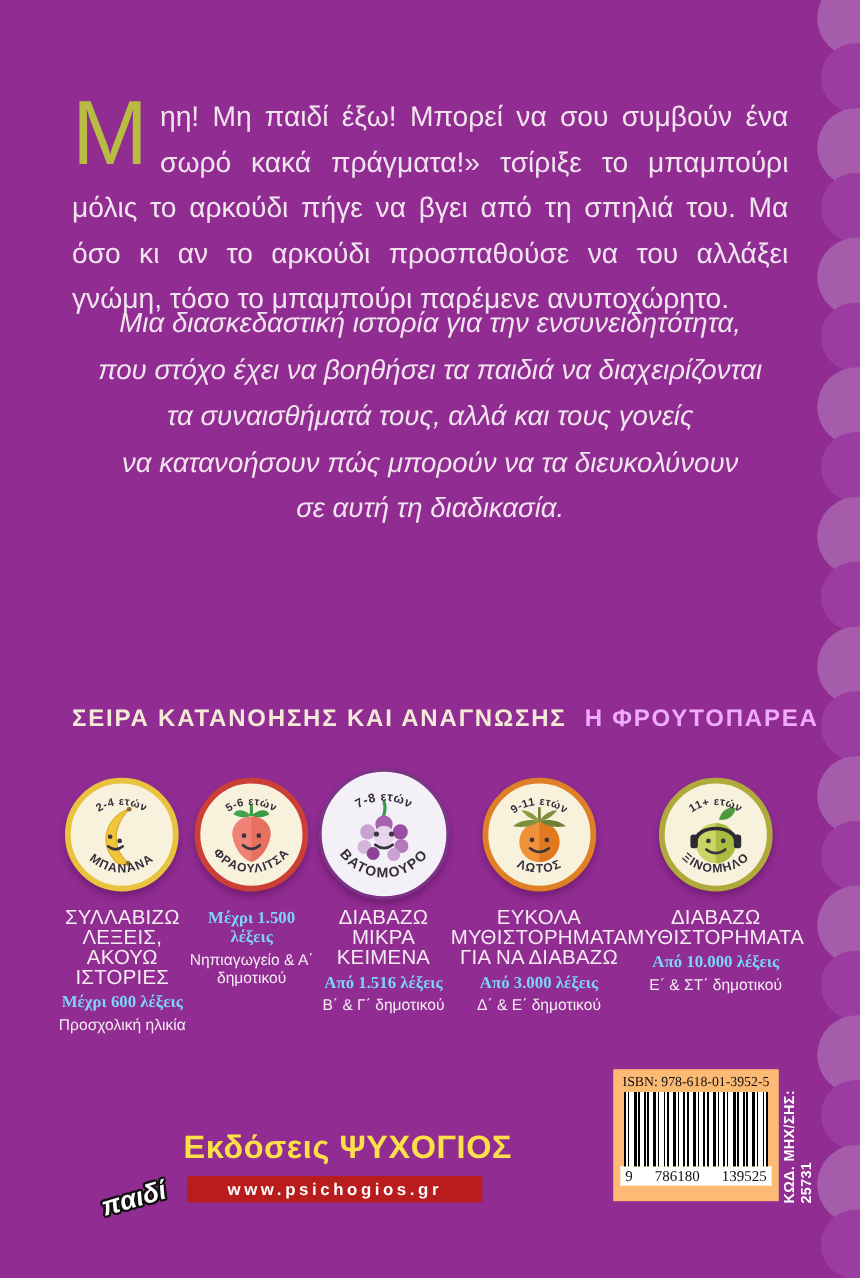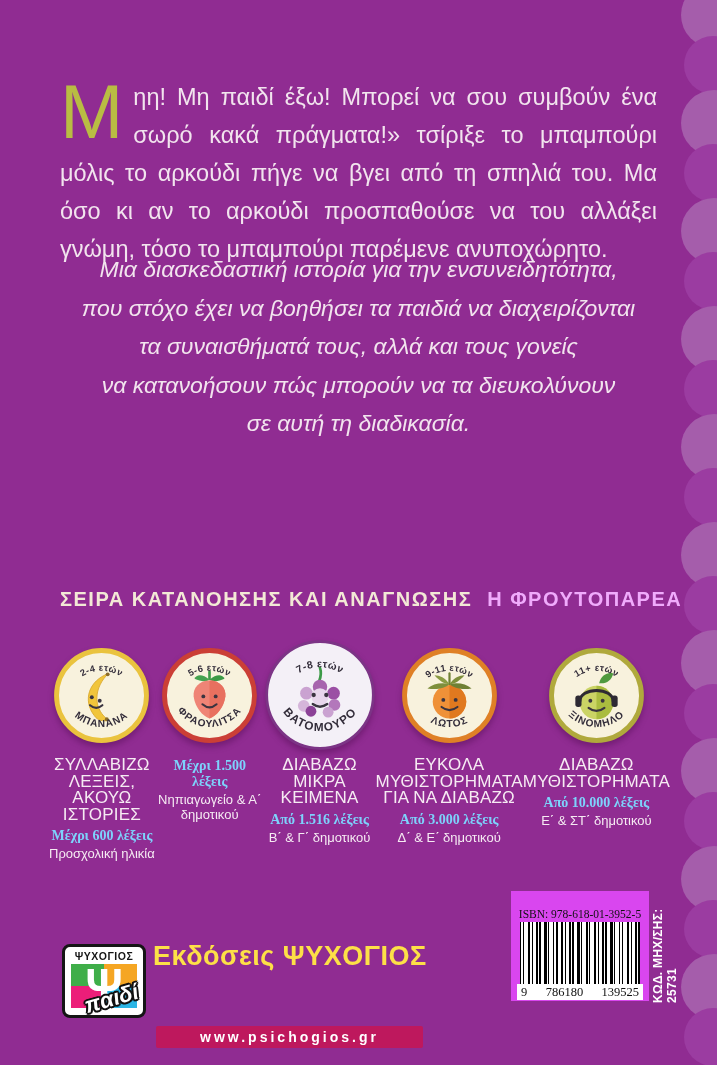--- a/index.html
+++ b/index.html
@@ -69,28 +69,28 @@
     color:#fff; font-size:46px; font-weight:bold; line-height:1;
   }
   .logo-tag{
     position:absolute; left:84px; top:986px; transform:rotate(-16deg);
     color:#fff; font-size:22px; font-style:italic; font-weight:800;
     text-shadow:2px 0 0 #111,-2px 0 0 #111,0 2px 0 #111,0 -2px 0 #111,
       1.5px 1.5px 0 #111,-1.5px 1.5px 0 #111,1.5px -1.5px 0 #111,-1.5px -1.5px 0 #111;
   }
   .pub-name{position:absolute; left:153px; top:941px; color:#fde047; font-size:27px; font-weight:700; letter-spacing:.5px;}
   .site-bar{
-    position:absolute; left:156px; top:1026px; width:267px; height:22px;
-    background:#be185d; color:#fff; font-size:14px; font-weight:bold; letter-spacing:3px;
+    position:absolute; left:156px; top:980px; width:246px; height:22px;
+    background:#b91c1c; color:#fff; font-size:14px; font-weight:bold; letter-spacing:3px;
     display:flex; align-items:center; justify-content:center; border-radius:2px;
   }
   
   .barcode-box{
     position:absolute; left:511px; top:891px; width:138px; height:110px;
-    background:#d946ef; box-sizing:border-box; padding:17px 6px 4px;
+    background:#fdba74; box-sizing:border-box; padding:5px 6px 4px;
   }
   .isbn{font-family:"Liberation Serif", serif; font-size:11.5px; color:#111; text-align:center; white-space:nowrap;}
   .bars{
     height:62px; margin:2px 3px 0; position:relative;
     background:repeating-linear-gradient(90deg,
       #000 0 1.5px,#fff 1.5px 3px,#000 3px 4.5px,#fff 4.5px 8px,
       #000 8px 10.5px,#fff 10.5px 12px,#000 12px 13px,#fff 13px 16.5px);
   }
   .digits{
     font-family:"Liberation Serif", serif; font-size:12.5px; color:#111;
@@ -277,32 +277,20 @@
           <text font-size="11.5" font-weight="bold" fill="#332d3a" letter-spacing="1.2"><textPath href="#arcB4" startOffset="50%" text-anchor="middle">ΞΙΝΟΜΗΛΟ</textPath></text>
         </svg>
       </div>
       <div class="caps">ΔΙΑΒΑΖΩ
 ΜΥΘΙΣΤΟΡΗΜΑΤΑ</div>
       <div class="words">Από 10.000 λέξεις</div>
       <div class="grade">Ε΄ &amp; ΣΤ΄ δημοτικού</div>
     </div>
   </div>
 
-  <div class="logo-box">
-    <div class="logo-brand">ΨΥΧΟΓΙΟΣ</div>
-    <div class="psi-wrap">
-      <div class="psi-grid">
-          <div></div>
-          <div></div>
-          <div></div>
-          <div></div>
-        </div>
-      <div class="psi-letter">Ψ</div>
-    </div>
-  </div>
   <div class="logo-tag">παιδί</div>
   <div class="pub-name">Εκδόσεις ΨΥΧΟΓΙΟΣ</div>
   <div class="site-bar">www.psichogios.gr</div>
 
   <div class="barcode-box">
     <div class="isbn">ISBN: 978-618-01-3952-5</div>
     <div class="bars"></div>
     <div class="digits">
       <span>9</span>
       <span>786180</span>

